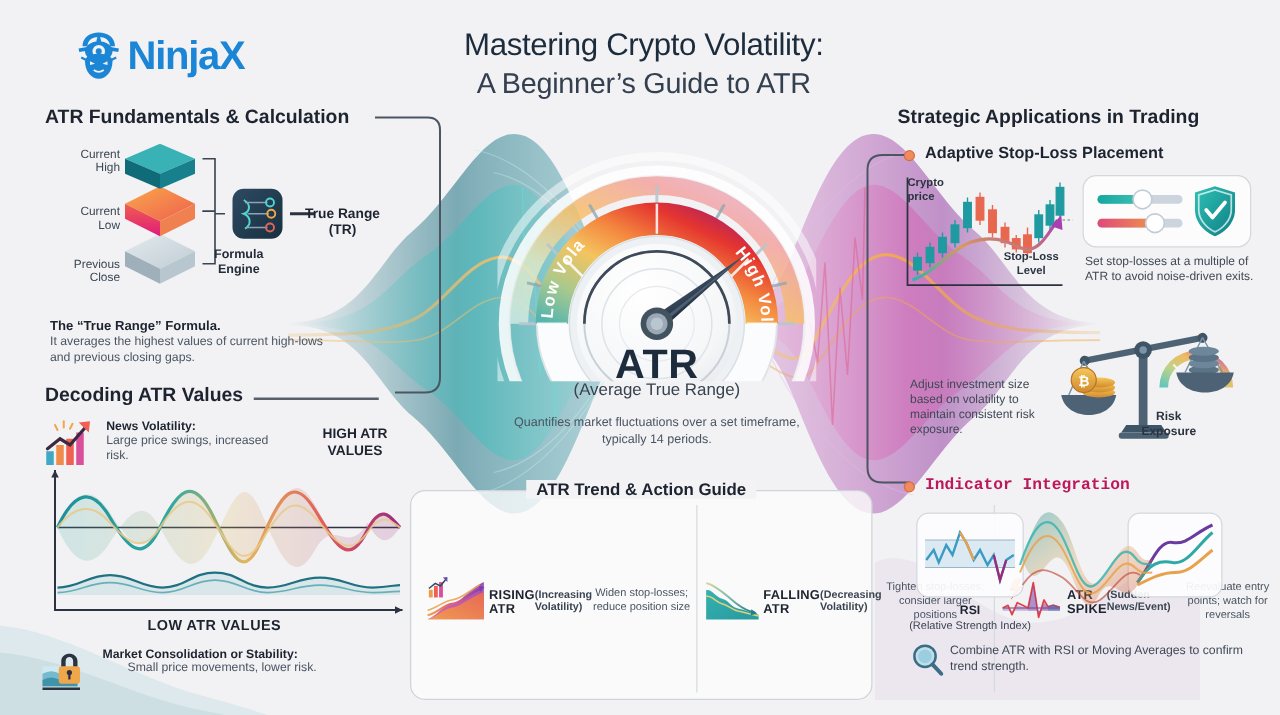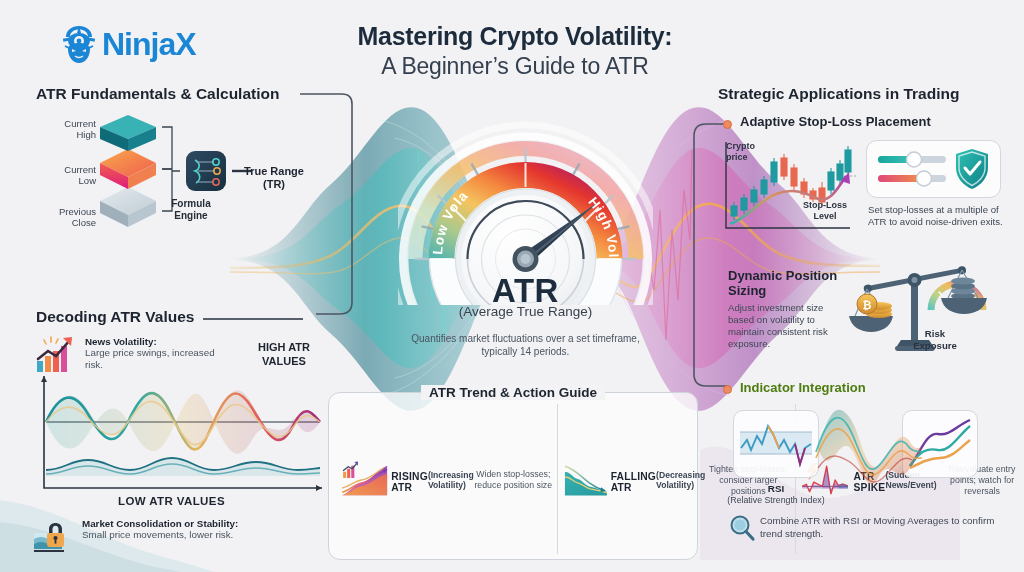--- a/index.html
+++ b/index.html
@@ -18,21 +18,21 @@
   #wave-right { left:580px; top:90px;  width:300px; height:330px; }
   #wave-corner-bl { left:-20px; top:470px; width:240px; height:120px; }
   #wave-mid-right { left:700px; top:390px; width:260px; height:170px; }
 
   
   #logo { position:absolute; left:60px; top:24px; display:flex; align-items:center; gap:4px; }
   #logo-text { font-size:32px; font-weight:bold; color:#1b85d6; letter-spacing:-1px; }
 
   
   #title-block { position:absolute; left:320px; top:22px; width:390px; text-align:center; }
-  #title-line1 { font-size:25px; font-weight:bold; color:#1d2c3d; letter-spacing:-0.3px; }
+  #title-line1 { font-size:25px; font-weight:normal; color:#1d2c3d; letter-spacing:-0.3px; }
   #title-line2 { font-size:23px; font-weight:normal; color:#34404f; margin-top:2px; letter-spacing:-0.2px; }
 
   
   .sec-head { font-size:15.5px; font-weight:bold; color:#1d2430; }
 
   
   #left-head { position:absolute; left:36px; top:85px; }
   #connector-left { position:absolute; left:300px; top:88px; width:60px; height:240px; }
 
   #stack { position:absolute; left:40px; top:115px; width:260px; height:130px; }
@@ -59,21 +59,21 @@
 
   #high-atr-lbl { position:absolute; left:238px; top:340px; width:92px; text-align:center;
                   font-size:11px; font-weight:bold; color:#1d2430; line-height:14px; }
 
   #wave-chart { position:absolute; left:30px; top:370px; width:300px; height:130px; }
   #low-atr-lbl { position:absolute; left:118px; top:495px; font-size:11.5px;
                  font-weight:bold; color:#1d2430; letter-spacing:0.4px; }
 
   #mc-note { position:absolute; left:82px; top:518px; width:230px; }
   #mc-note .t { font-size:9.8px; font-weight:bold; color:#1d2430; }
-  #mc-note .d { font-size:9.8px; color:#4a5462; line-height:12px; }
+  #mc-note .d { font-size:9.8px; color:#4a5462; line-height:12px;margin-left:20px; }
   #mc-icon { position:absolute; left:32px; top:515px; width:46px; height:40px; }
 
   
   #gauge { position:absolute; left:398px; top:105px; width:255px; height:200px; }
   #atr-title { position:absolute; left:398px; top:272px; width:255px; text-align:center;
                font-size:33px; font-weight:bold; color:#1d2c3d; letter-spacing:0.5px; }
   #atr-sub { position:absolute; left:398px; top:304px; width:255px; text-align:center;
              font-size:13.5px; color:#37424f; }
   #atr-desc { position:absolute; left:398px; top:332px; width:255px; text-align:center;
               font-size:10px; color:#4a5462; line-height:13px; }
@@ -113,21 +113,21 @@
              color:#3f4855; line-height:12px; }
 
   #ps-head { position:absolute; left:728px; top:268px; width:110px;
              font-size:13px; font-weight:bold; color:#1d2430; line-height:15px; }
   #ps-desc { position:absolute; left:728px; top:302px; width:105px; font-size:9.6px;
              color:#3f4855; line-height:12px; }
   #ps-art { position:absolute; left:845px; top:258px; width:150px; height:100px; }
   #ps-risk-lbl { position:absolute; left:904px; top:328px; width:62px; text-align:center;
                  font-size:9.6px; font-weight:bold; color:#2b3340; line-height:11.5px; }
 
-  #ii-head { position:absolute; left:740px; top:380px; font-size:13px; font-weight:bold; color:#4d7c0f; }
+  #ii-head { position:absolute; left:740px; top:380px; font-size:13px; font-weight:bold; color:#be185d;font-family:Liberation Mono, monospace; }
   #ii-card-l { position:absolute; left:733px; top:410px; width:86px; height:68px;
                border:1.2px solid #d3d7de; border-radius:10px; background:rgba(253,253,254,.92); }
   #ii-card-r { position:absolute; left:902px; top:410px; width:76px; height:68px;
                border:1.2px solid #d3d7de; border-radius:10px; background:rgba(253,253,254,.92); }
   #ii-art-l { position:absolute; left:737px; top:414px; width:78px; height:60px; }
   #ii-art-r { position:absolute; left:906px; top:414px; width:68px; height:60px; }
   #ii-mid { position:absolute; left:812px; top:396px; width:110px; height:100px; }
   #rsi-lbl { position:absolute; left:726px; top:483px; width:100px; text-align:center;
              font-size:9.8px; font-weight:bold; color:#1d2430; }
   #rsi-sub { position:absolute; left:706px; top:495px; width:140px; text-align:center;
@@ -317,20 +317,24 @@
   <div class="stack-lbl" id="lbl-pc">
     <span>Previous</span><br><span>Close</span>
   </div>
   <div id="formula-lbl">
     <span>Formula</span><br><span>Engine</span>
   </div>
   <div id="tr-lbl">
     <span>True Range</span><br><span>(TR)</span>
   </div>
 
+  <div id="tr-formula">
+    <div class="t">The “True Range” Formula.</div>
+    <div class="d">It averages the highest values of current high-lows and previous closing gaps.</div>
+  </div>
 
   <div id="dec-head" class="sec-head">Decoding ATR Values</div>
   <div id="dec-line"></div>
 
   <svg id="hv-icon" viewBox="0 0 46 40">
     <rect x="3" y="26" width="6" height="11" fill="#3fa8c4"></rect>
     <rect x="11" y="21" width="6" height="16" fill="#f08b4a"></rect>
     <rect x="19" y="16" width="6" height="21" fill="#ef6050"></rect>
     <rect x="27" y="11" width="6" height="26" fill="#d94f9a"></rect>
     <path d="M4,24 L14,16 L22,21 L36,5" fill="none" stroke="#3b2a3f" stroke-width="2.6" stroke-linecap="round"></path>
@@ -672,21 +676,20 @@
     <rect x="4" y="29" width="46" height="7" rx="3.5" fill="url(#sld2)"></rect>
     <circle cx="50" cy="32.5" r="7.5" fill="#ffffff" stroke="#c3ccd6" stroke-width="1.4"></circle>
     <g>
       <path d="M98,3 L114,8 L114,22 C114,32 106,40 98,43 C90,40 82,32 82,22 L82,8 Z" fill="url(#shieldG)"></path>
       <path d="M98,6 L111,10 L111,22 C111,30 104,37 98,39.5 C92,37 85,30 85,22 L85,10 Z" fill="none" stroke="#ffffff" stroke-width="1.4" opacity=".7"></path>
       <path d="M91,22 L96,28 L106,16" fill="none" stroke="#ffffff" stroke-width="3" stroke-linecap="round" stroke-linejoin="round"></path>
     </g>
   </svg>
   <div id="sl-desc">Set stop-losses at a multiple of ATR to avoid noise-driven exits.</div>
 
-  <div id="ps-head">Dynamic Position Sizing</div>
   <div id="ps-desc">Adjust investment size based on volatility to maintain consistent risk exposure.</div>
   <svg id="ps-art" viewBox="0 0 150 100">
     <defs>
       <linearGradient id="coinG" x1="0" y1="0" x2="0" y2="1">
         <stop offset="0" stop-color="#f6c85a"></stop>
           <stop offset="1" stop-color="#d18a2c"></stop>
       </linearGradient>
       <linearGradient id="riskArc" x1="0" y1="1" x2="1" y2="0">
         <stop offset="0" stop-color="#4fc0b8"></stop>
           <stop offset="0.35" stop-color="#b9cf7a"></stop>

